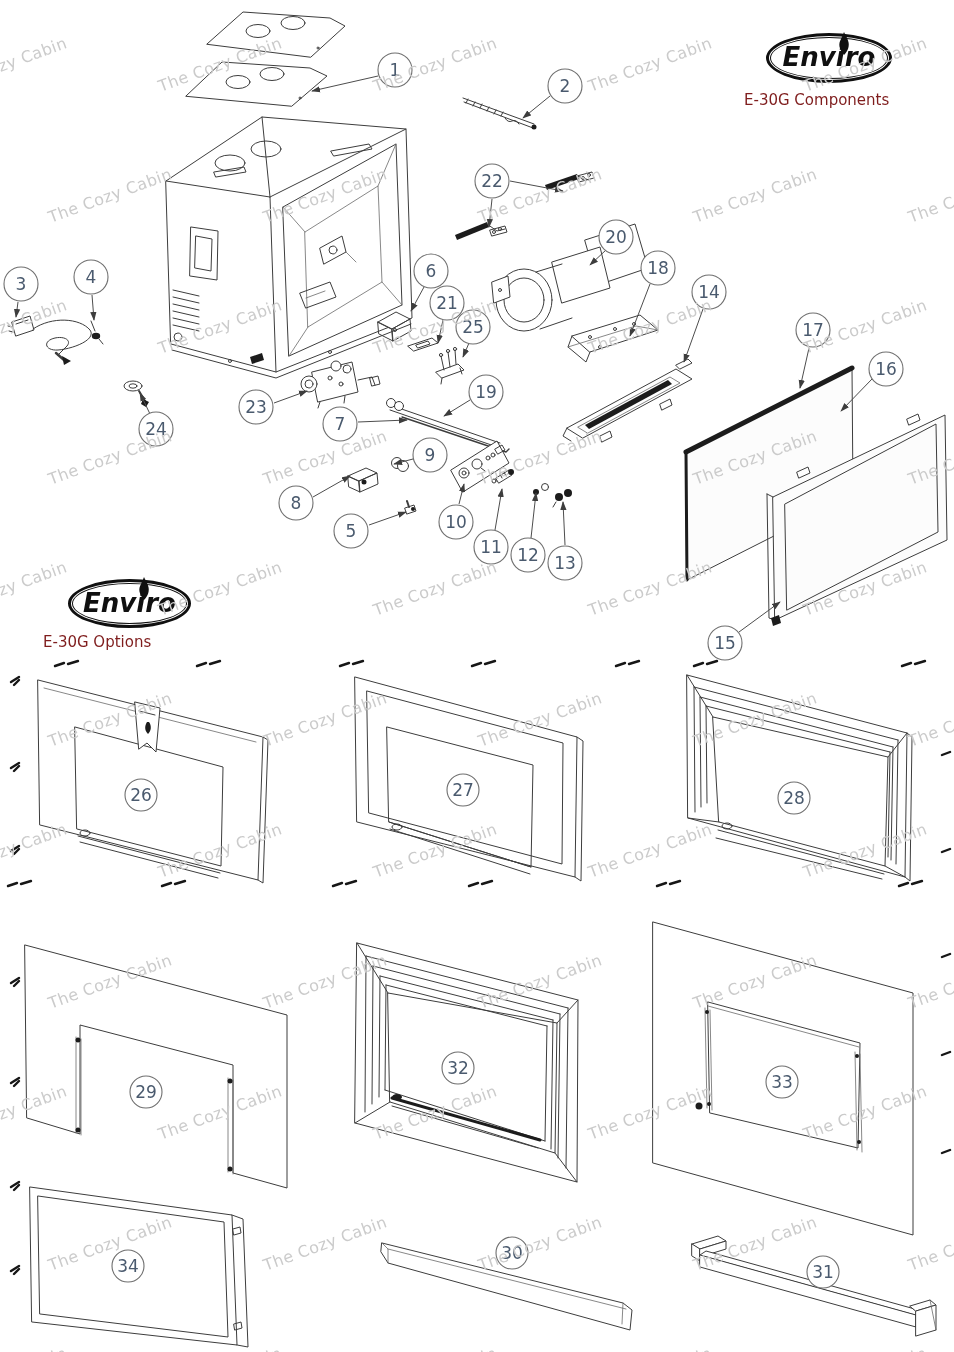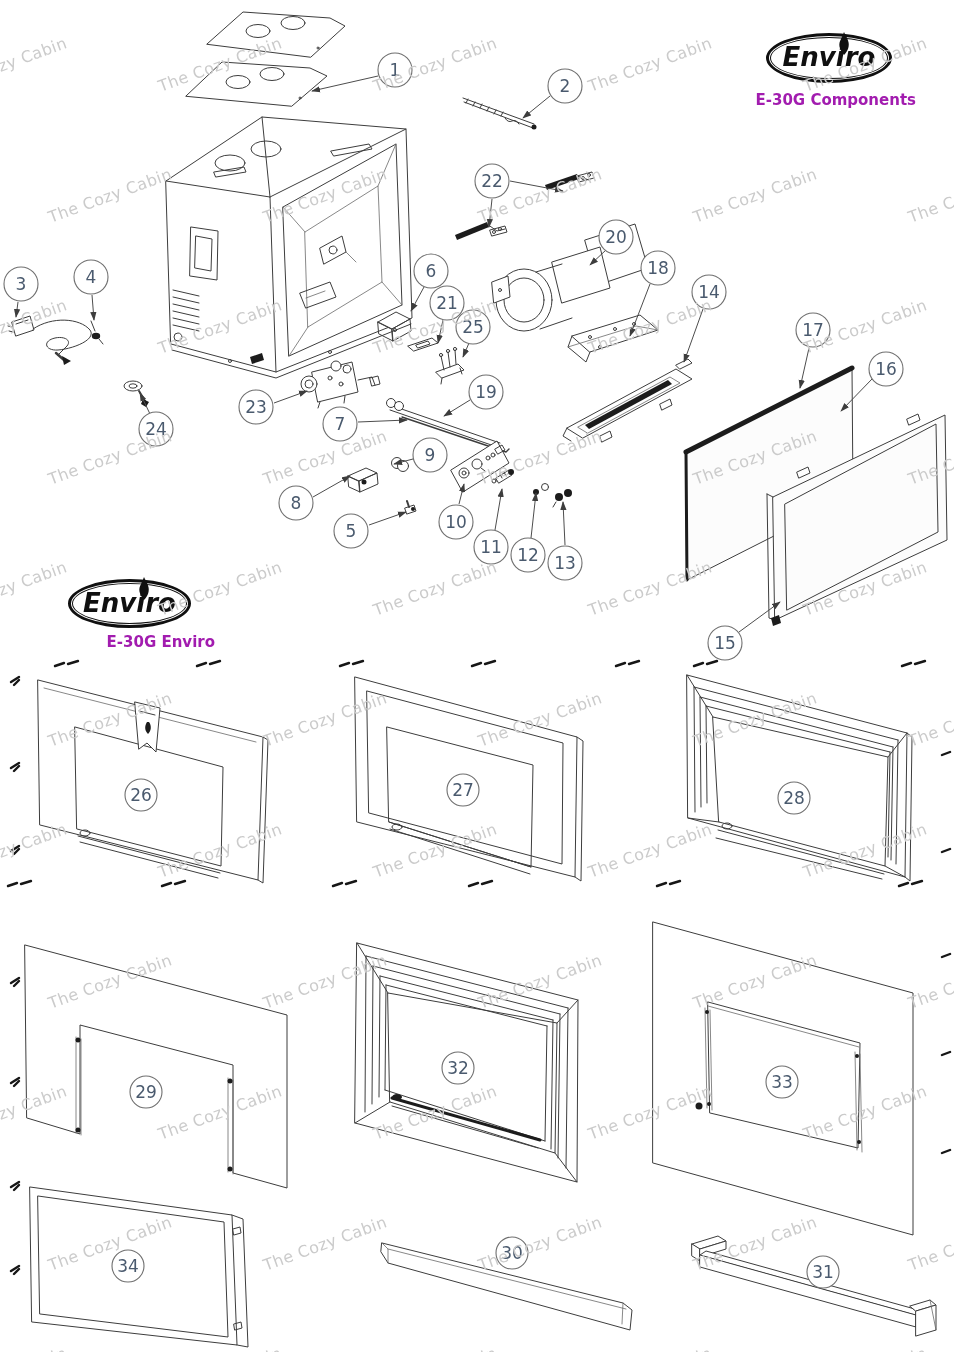--- a/index.html
+++ b/index.html
@@ -22,22 +22,22 @@
                 text-anchor:middle;stroke:none}
   .ld{stroke:#4d4d4d;fill:none;stroke-width:1;marker-end:url(#arr)}
   .frag{stroke:#161616;stroke-width:2.4;stroke-linecap:round;fill:none}
   
   .logo{position:absolute;z-index:2}
   .logo .oval-outer{position:absolute;inset:0;border:3.5px solid #101010;border-radius:50%}
   .logo .oval-inner{position:absolute;inset:4px;border:1.5px solid #101010;border-radius:50%}
   .logo .logo-text{position:absolute;width:100%;text-align:center;top:9px;
        font-weight:bold;font-style:italic;font-size:26px;color:#101010}
   .logo svg{position:absolute}
-  .section-title{position:absolute;z-index:2;font-weight:bold;font-size:15px;
-       color:#a21caf;text-align:right;width:172px}
+  .section-title{position:absolute;z-index:2;font-weight:normal;font-size:15px;
+       color:#7f1d1d;text-align:left;width:172px}
 </style>
 </head>
 <body>
 
 <div class="page">
 
   <svg class="art" width="954" height="1352" viewBox="0 0 954 1352">
     <defs>
       <marker id="arr" viewBox="0 0 10 7" refX="9" refY="3.5" markerWidth="9" markerHeight="7" orient="auto">
         <path d="M0,0 L10,3.5 L0,7 Z" fill="#3d3d3d"></path>
@@ -565,21 +565,21 @@
   <div class="section-title" style="left:744px;top:91px">E-30G Components</div>
 
   <div class="logo" style="left:68px;top:579px;width:123px;height:49px">
     <div class="oval-outer"></div>
     <div class="oval-inner"></div>
     <div class="logo-text">Enviro</div>
     <svg width="14" height="24" style="left:69px;top:-2px">
       <path d="M7,23 C2,17 1,12 4,7 C5,5 6,2.5 7,0 C8,3 10,5 11,8.5 C13,13.5 11,19 7,23 Z" fill="#101010"></path>
     </svg>
   </div>
-  <div class="section-title" style="left:43px;top:633px">E-30G Enviro</div>
+  <div class="section-title" style="left:43px;top:633px">E-30G Options</div>
 
   <div class="wm-layer">
       <span class="wm" style="left: -60px; top: 55px;">The Cozy Cabin</span>
       <span class="wm" style="left: 155px; top: 55px;">The Cozy Cabin</span>
       <span class="wm" style="left: 370px; top: 55px;">The Cozy Cabin</span>
       <span class="wm" style="left: 585px; top: 55px;">The Cozy Cabin</span>
       <span class="wm" style="left: 800px; top: 55px;">The Cozy Cabin</span>
       <span class="wm" style="left: 45px; top: 186px;">The Cozy Cabin</span>
       <span class="wm" style="left: 260px; top: 186px;">The Cozy Cabin</span>
       <span class="wm" style="left: 475px; top: 186px;">The Cozy Cabin</span>

